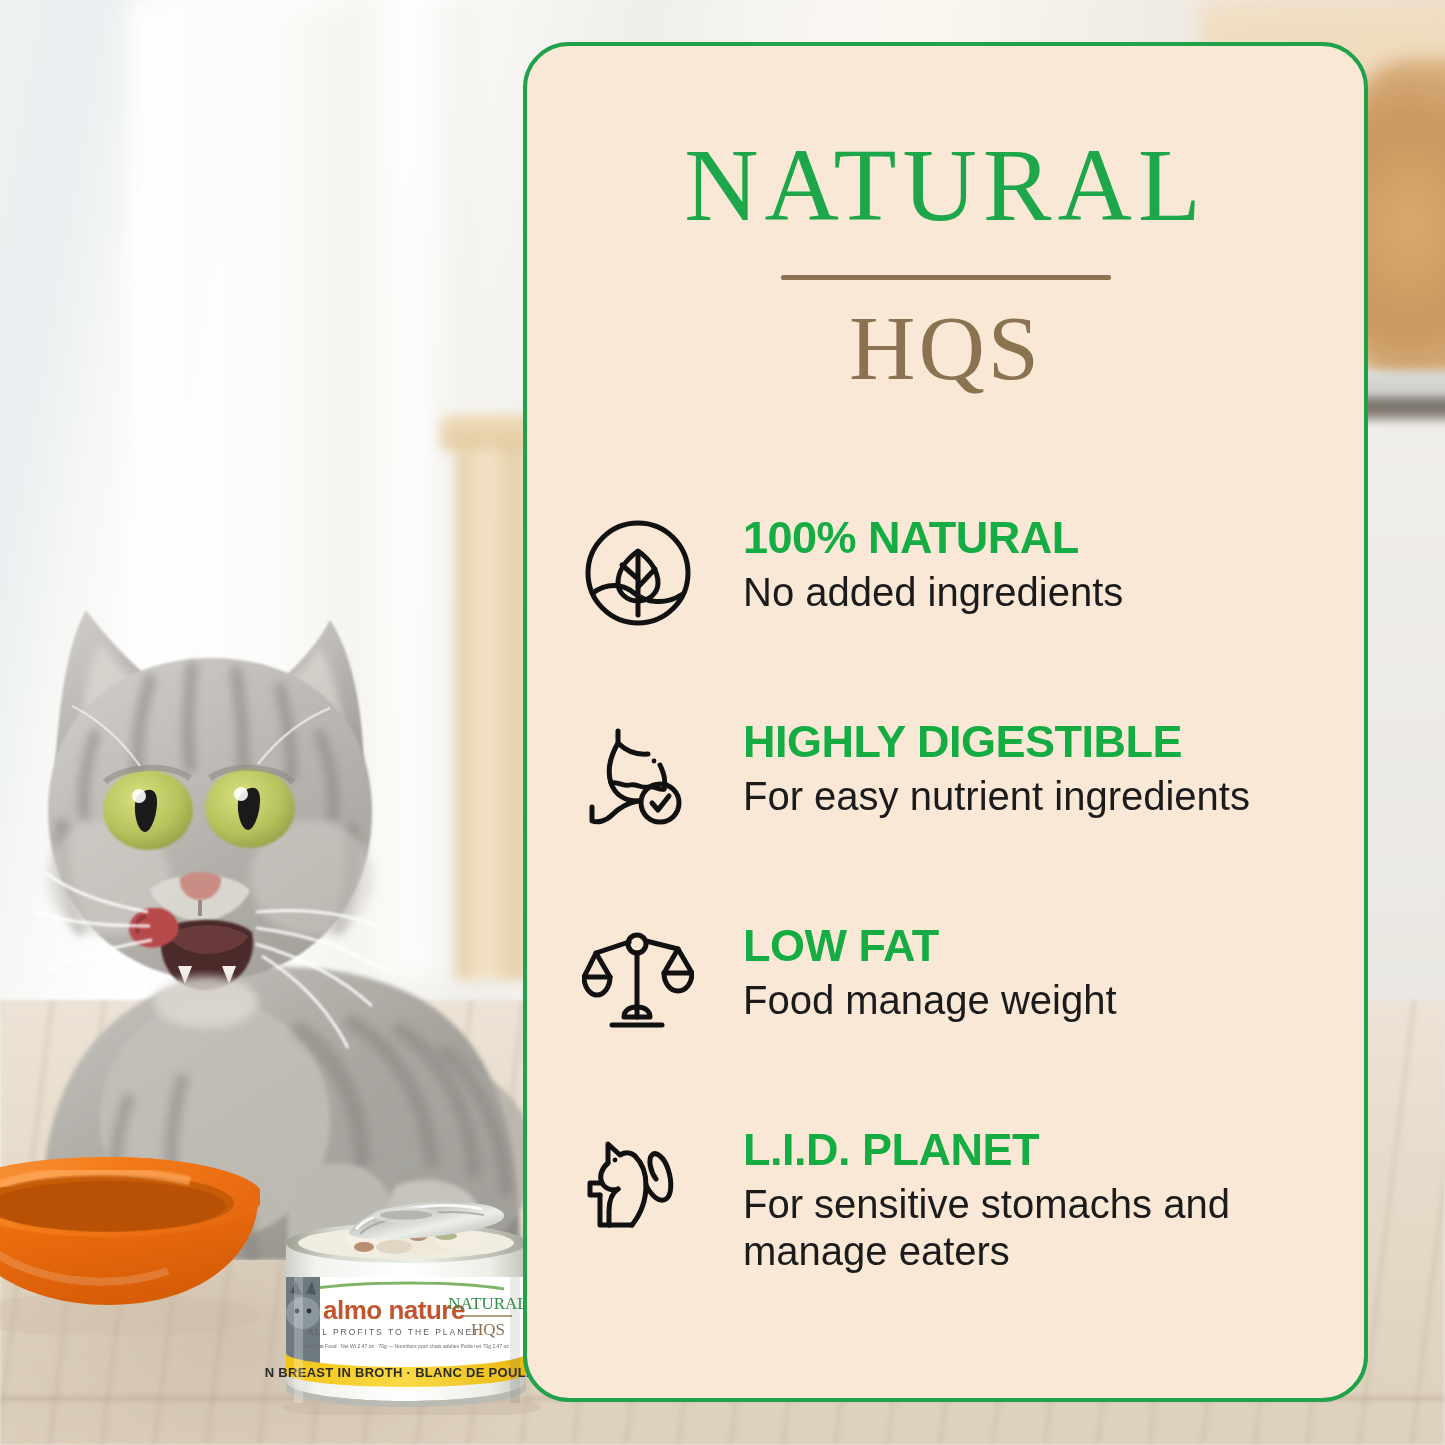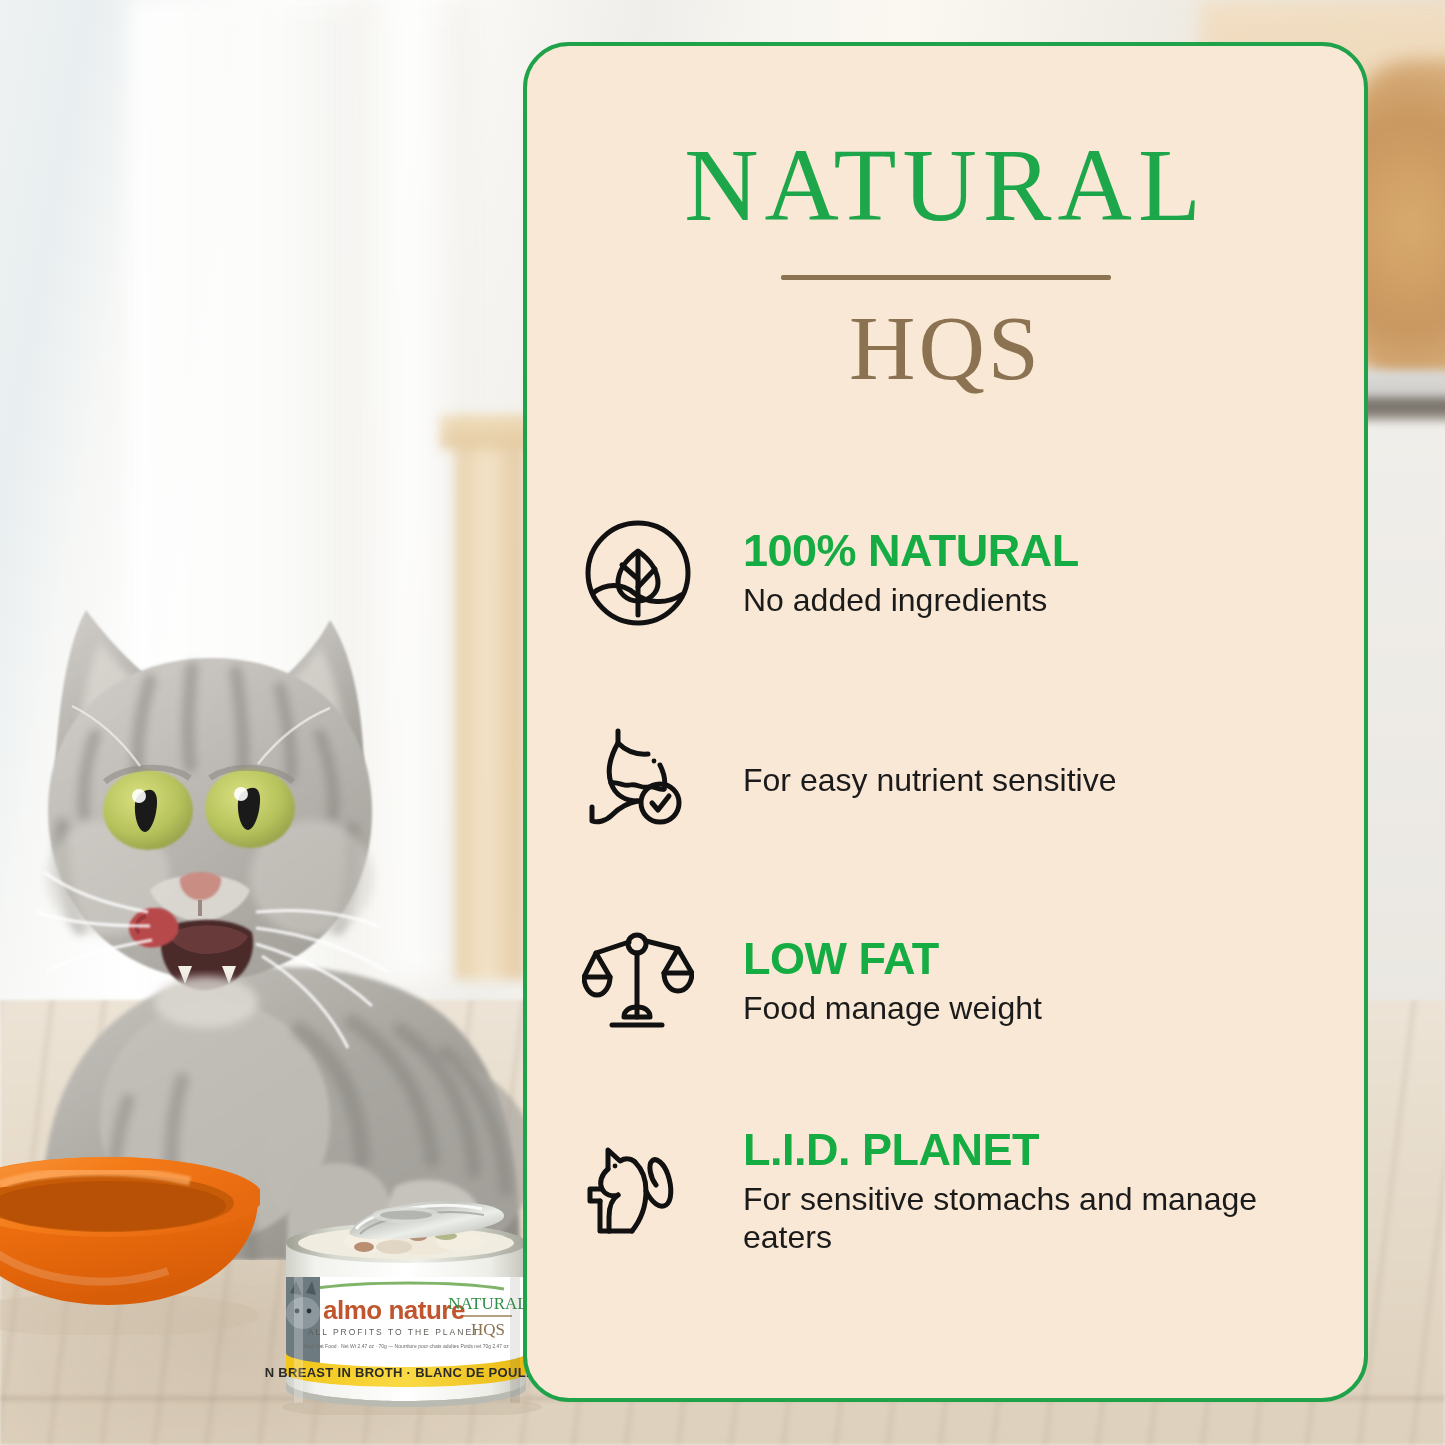--- a/index.html
+++ b/index.html
@@ -193,21 +193,21 @@
 
   
   .features {
     margin-top: 120px;
     display: flex;
     flex-direction: column;
     gap: 86px;
   }
   .feature {
     display: flex;
-    align-items: center;
+    align-items: flex-start;
     gap: 46px;
   }
   .feature-icon {
     flex: 0 0 118px;
     width: 118px;
     height: 118px;
     display: flex;
     align-items: center;
     justify-content: center;
   }
@@ -216,21 +216,21 @@
   .feature-title {
     color: #16ac44;
     font-size: 45px;
     font-weight: bold;
     letter-spacing: -0.5px;
     line-height: 1.05;
     white-space: nowrap;
   }
   .feature-desc {
     color: #1b1b1b;
-    font-size: 32px;
+    font-size: 40px;
     font-weight: 400;
     line-height: 1.18;
     margin-top: 8px;
   }
 </style>
 </head>
 <body>
 
 <div id="stage">
 
@@ -527,21 +527,22 @@
               <path d="M36 22 C44 30 54 34 66 33"></path>
               <path d="M78 44 C82 52 84 60 82 68"></path>
               <path d="M29 62 C36 60 42 66 48 64 C54 62 60 68 66 66 C72 64 78 70 82 68"></path>
               <path d="M56 80 C44 82 36 88 30 94 C24 100 16 102 10 100 L10 86"></path>
               <circle cx="78" cy="82" r="19"></circle>
               <path d="M70 82 L76 89 L87 75"></path>
               <circle cx="72" cy="40" r="2.4" fill="#111111" stroke="none"></circle>
             </svg>
           </div>
           <div class="feature-text">
-            <div class="feature-desc">For easy nutrient sensitive</div>
+            <div class="feature-title">HIGHLY DIGESTIBLE</div>
+            <div class="feature-desc">For easy nutrient ingredients</div>
           </div>
         </div>
 
         <div class="feature">
           <div class="feature-icon">
             <svg width="112" height="112" viewBox="0 0 112 112" fill="none" stroke="#111111" stroke-width="5" stroke-linecap="round" stroke-linejoin="round">
               <circle cx="55" cy="19" r="9"></circle>
               <path d="M55 28 L55 92"></path>
               <path d="M47 17 L14 28"></path>
               <path d="M64 16 L96 24"></path>

